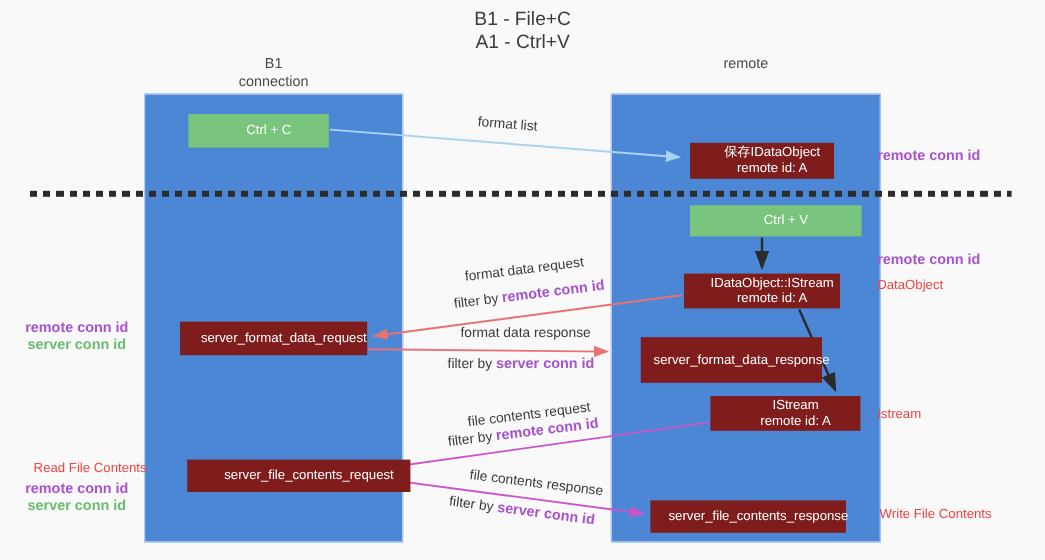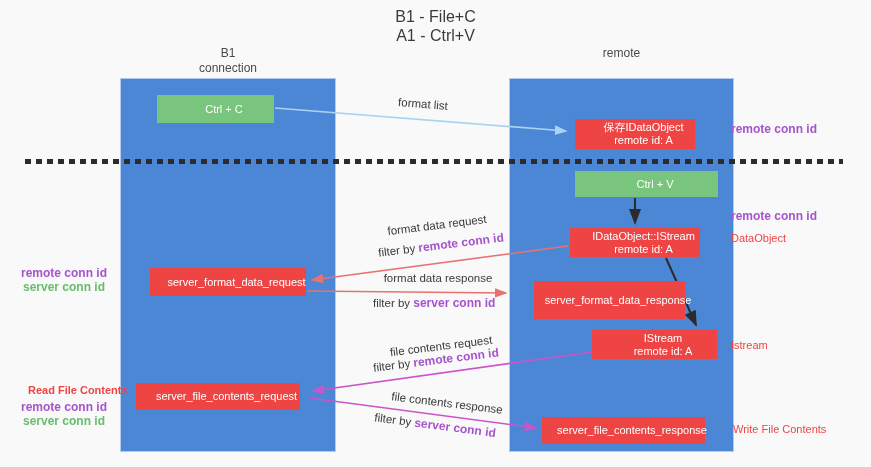--- a/index.html
+++ b/index.html
@@ -19,30 +19,30 @@
   #col-a1{left:509px;width:225px;}
 
   #arrow-layer{position:absolute;left:0;top:0;width:871px;height:467px;z-index:2;pointer-events:none;}
 
   .divider{position:absolute;left:25px;top:159px;width:818px;height:5px;z-index:2;
            background:repeating-linear-gradient(90deg,#2c2c2c 0 6px,transparent 6px 11px);}
 
   .node{position:absolute;z-index:3;display:flex;flex-direction:column;align-items:center;
         justify-content:center;color:#fff;font-size:11px;line-height:13px;text-align:center;box-sizing:border-box;padding-left:17px;}
   .node-green{background:#7ac57d;}
-  .node-orange{background:#ef4444;}
+  .node-orange{background:#7f1d1d;}
 
   #node-ctrl-c{left:157px;top:95px;width:117px;height:28px;}
   #node-save{left:575px;top:119px;width:120px;height:30px;}
   #node-ctrl-v{left:575px;top:171px;width:143px;height:26px;}
   #node-getdata{left:570px;top:228px;width:130px;height:29px;}
   #node-fmt-req{left:150px;top:268px;width:156px;height:28px;}
   #node-fmt-resp{left:512px;top:281px;width:151px;height:38px;margin-left:22px;}
   #node-istream{left:592px;top:330px;width:125px;height:29px;}
-  #node-file-req{left:136px;top:383px;width:164px;height:27px;}
+  #node-file-req{left:156px;top:383px;width:186px;height:27px;}
   #node-file-resp{left:542px;top:417px;width:163px;height:27px;}
 
   .lbl{position:absolute;z-index:4;font-size:11.5px;color:#3b3b3b;white-space:nowrap;}
   .lbl.center{text-align:center;}
   .purple{color:#a653cc;font-weight:bold;font-size:12px;}
   .greentx{color:#67bd6d;font-weight:bold;font-size:12px;}
   .plain12{font-size:11px;color:#ef4444;}
 
   #lbl-format-list{left:378px;top:98px;width:90px;transform:rotate(4.5deg);}
   #lbl-fdr1{left:377px;top:219px;width:120px;transform:rotate(-7deg);}
@@ -54,21 +54,21 @@
   #lbl-fcresp1{left:387px;top:397px;width:120px;transform:rotate(7deg);}
   #lbl-fcresp2{left:374px;top:418px;width:120px;transform:rotate(7.5deg);}
 
   #lbl-remote-top{left:731px;top:122px;}
   #lbl-remote-mid{left:731px;top:209px;}
   #lbl-dataobject{left:731px;top:232px;}
   #lbl-istream{left:731px;top:339px;}
   #lbl-write-file{left:733px;top:423px;}
 
   #lbl-left-mid{left:16px;top:266px;width:96px;line-height:14px;text-align:center;}
-  #lbl-read-file{left:28px;top:384px;font-weight:bold;}
+  #lbl-read-file{left:28px;top:384px;}
   #lbl-left-bottom{left:16px;top:400px;width:96px;line-height:14px;text-align:center;}
 </style>
 </head>
 <body>
 
 <div id="canvas">
 
   <div class="title">
     <div>B1 - File+C</div>
     <div>A1 - Ctrl+V</div>

